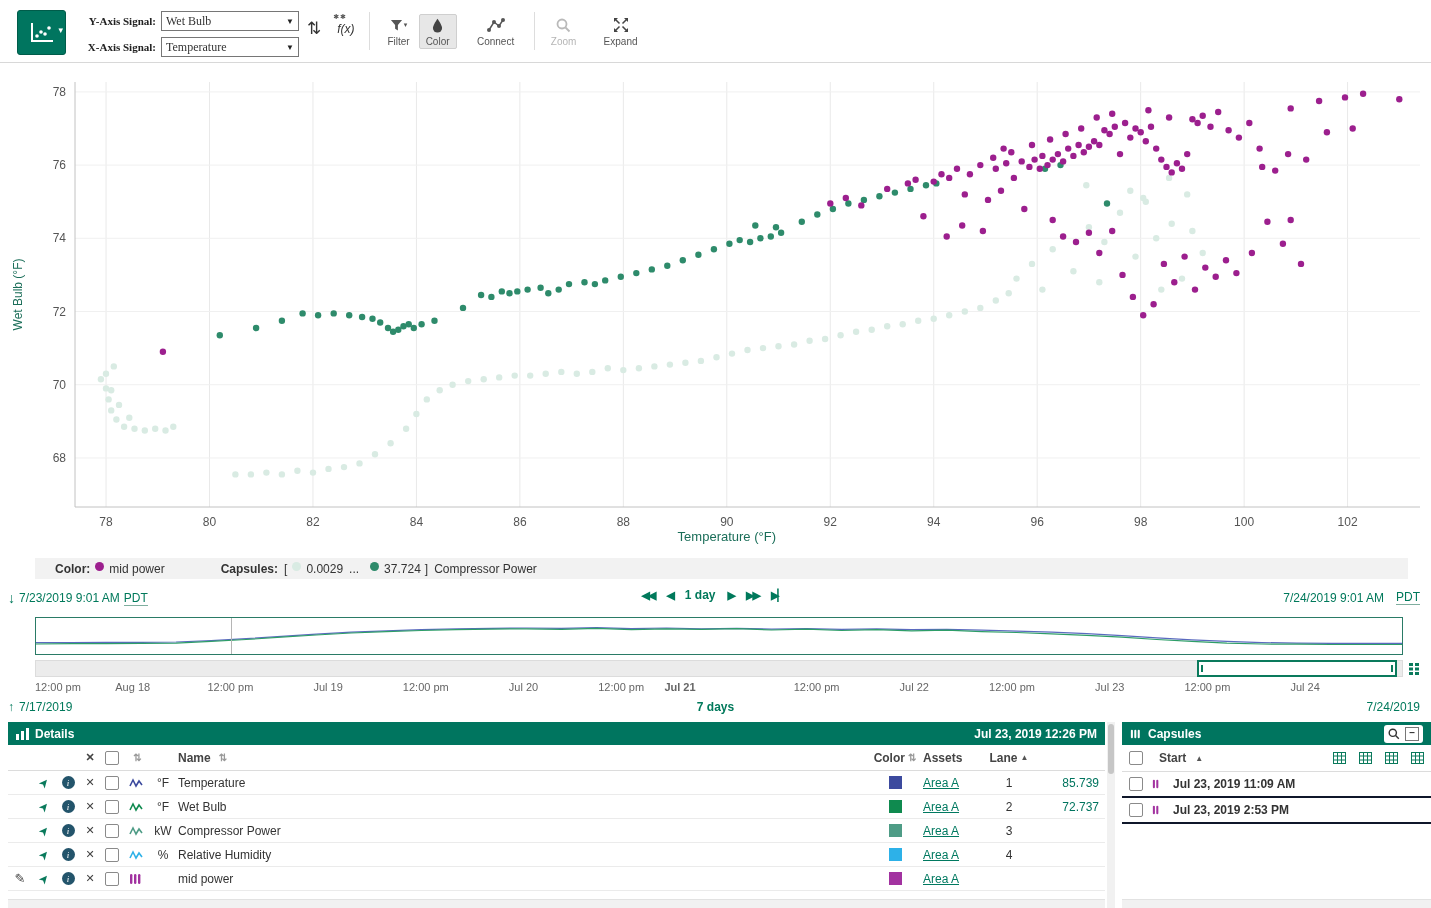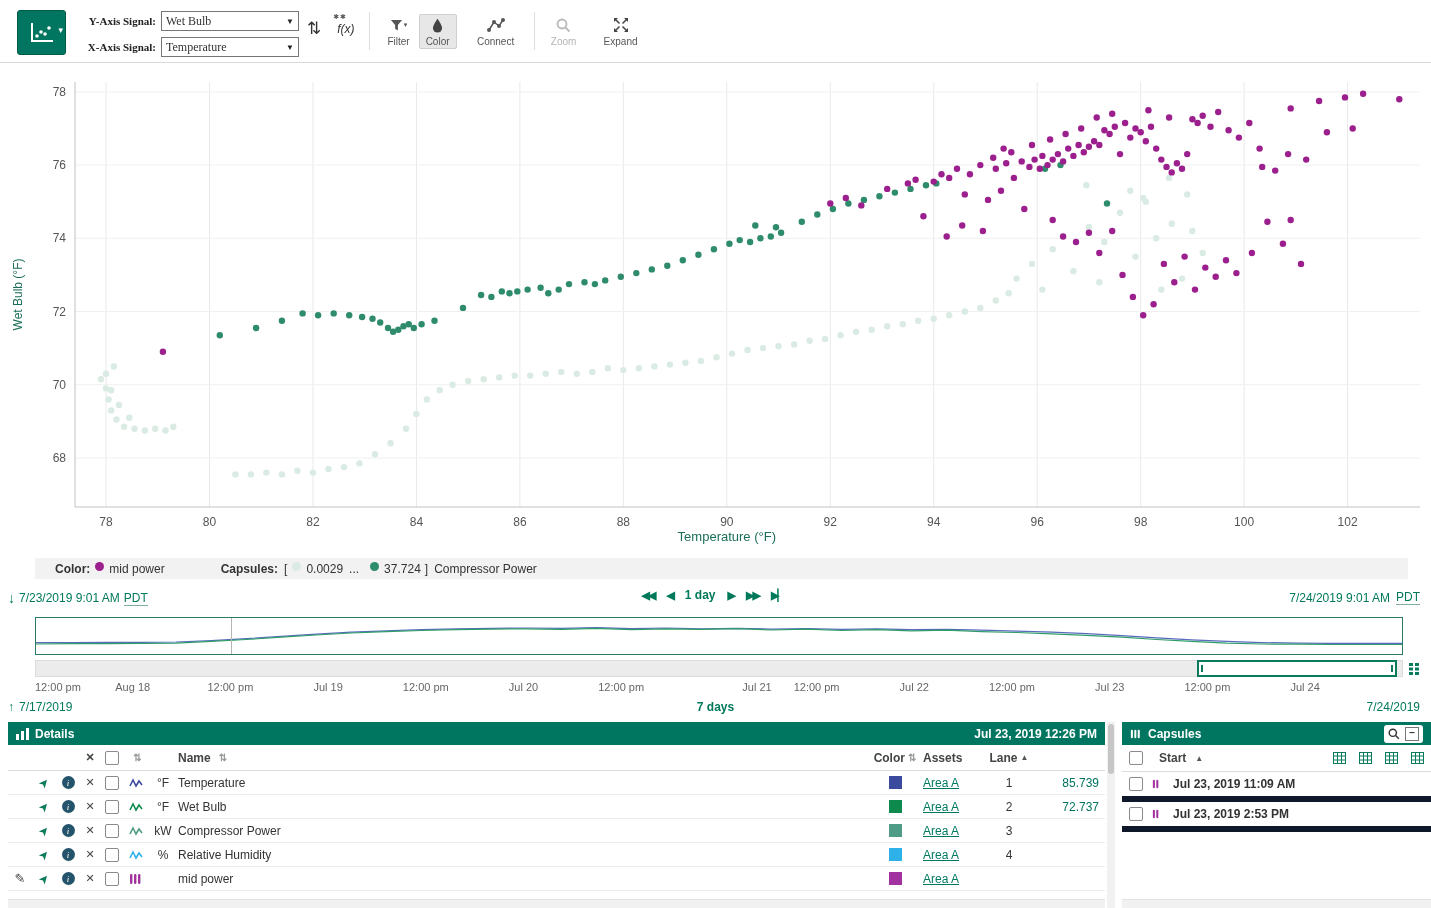--- a/index.html
+++ b/index.html
@@ -28,21 +28,21 @@
   .chart-wrap{position:absolute;top:62px;left:0;width:1431px;height:494px;}
   
   .legend-bar{position:absolute;top:558px;left:35px;width:1373px;height:21px;background:#f2f2f2;display:flex;align-items:center;font-size:12px;color:#333;padding-left:20px;box-sizing:border-box;}
   .legend-bar b{font-weight:bold;}
   .dot{display:inline-block;width:9px;height:9px;border-radius:50%;margin:0 5px;}
   .gap40{width:56px;}
   .lg-item{display:flex;align-items:flex-start;}
   
   .time-nav{position:absolute;top:588px;left:0;right:0;height:22px;font-size:12px;color:#00795b;}
   .tn-left{position:absolute;left:8px;top:2px;display:flex;align-items:center;gap:4px;}
-  .tn-right{position:absolute;right:11px;top:2px;display:flex;align-items:center;gap:6px;}
+  .tn-right{position:absolute;right:11px;top:2px;display:flex;align-items:center;gap:12px;}
   .tn-center{position:absolute;left:50%;transform:translateX(-52%);top:0;display:flex;align-items:center;gap:12px;color:#00795b;font-weight:bold;}
   .tn-center .navbtn{cursor:pointer;font-size:11px;letter-spacing:-2px;}
   .tz{border-bottom:1px solid #7fae9f;cursor:pointer;}
   .dn-arrow{font-weight:bold;font-size:14px;}
   
   .preview-box{position:absolute;top:617px;left:35px;width:1368px;height:38px;border:1px solid #2a7b66;box-sizing:border-box;background:#fff;}
   .preview-divider{position:absolute;left:195px;top:0;width:1px;height:36px;background:#b5b5b5;}
   
   .scroll-track{position:absolute;top:660px;left:35px;width:1368px;height:17px;background:#ececec;border:1px solid #dcdcdc;box-sizing:border-box;}
   .scroll-thumb{position:absolute;left:85%;width:14.6%;top:-1px;height:17px;background:#fff;border:2px solid #0a7a5c;box-sizing:border-box;cursor:ew-resize;}
@@ -78,21 +78,21 @@
   .swatch{width:13px;height:13px;display:inline-block;cursor:pointer;}
   .alink{color:#007960;text-decoration:underline;cursor:pointer;}
   .bottom-strip{position:absolute;bottom:0;left:0;right:0;height:8px;background:#f1f1f1;border-top:1px solid #e2e2e2;}
   .v-scroll{position:absolute;top:722px;left:1107px;width:8px;bottom:0;background:#f1f1f1;}
   .v-scroll .thumb{position:absolute;top:2px;left:1px;width:6px;height:50px;background:#c6c6c6;border-radius:3px;}
   .capsules-panel{position:absolute;top:722px;left:1122px;width:309px;bottom:0;background:#fff;}
   .cp-tools{margin-left:auto;background:#fff;border-radius:3px;display:flex;align-items:center;gap:5px;padding:2px 4px;}
   .minus-box{width:12px;height:12px;border:1px solid #777;color:#333;font-size:10px;line-height:10px;text-align:center;cursor:pointer;}
   .cp-head{display:flex;align-items:center;height:26px;border-bottom:1px solid #dcdcdc;font-weight:bold;font-size:12px;color:#444;padding:0 7px;gap:6px;}
   .cp-head .icons{margin-left:auto;display:flex;gap:13px;align-items:center;}
-  .cp-row{display:flex;align-items:center;height:24px;font-size:12px;font-weight:bold;color:#333;padding:0 7px;gap:9px;border-bottom:6px solid #0f172a;}
+  .cp-row{display:flex;align-items:center;height:24px;font-size:12px;font-weight:bold;color:#333;padding:0 7px;gap:9px;border-bottom:2px solid #0f172a;}
 </style>
 </head>
 <body>
 
 <div class="toolbar">
   <div class="main-btn">
     <svg width="26" height="22" viewBox="0 0 26 22">
       <path d="M3 1 V19 H24" stroke="#fff" stroke-width="2" fill="none"></path>
       <circle cx="8" cy="14" r="1.8" fill="#fff"></circle>
         <circle cx="12" cy="10" r="1.8" fill="#fff"></circle>
@@ -544,21 +544,21 @@
 </div>
 
 <div class="tick-row" id="tick-row">
     <span class="tick first" style="left: 35px;">12:00 pm</span>
     <span class="tick" style="left: 132.7px;">Aug 18</span>
     <span class="tick" style="left: 230.4px;">12:00 pm</span>
     <span class="tick" style="left: 328.1px;">Jul 19</span>
     <span class="tick" style="left: 425.8px;">12:00 pm</span>
     <span class="tick" style="left: 523.5px;">Jul 20</span>
     <span class="tick" style="left: 621.2px;">12:00 pm</span>
-    <span class="tick" style="left: 757px;">Jul 21</span>
+    <span class="tick" style="left: 680px; font-weight: bold;">Jul 21</span>
     <span class="tick" style="left: 816.6px;">12:00 pm</span>
     <span class="tick" style="left: 914.3px;">Jul 22</span>
     <span class="tick" style="left: 1012px;">12:00 pm</span>
     <span class="tick" style="left: 1109.7px;">Jul 23</span>
     <span class="tick" style="left: 1207.4px;">12:00 pm</span>
     <span class="tick" style="left: 1305.1px;">Jul 24</span>
   </div>
 
 <div class="range-row">
   <div class="rr-left">

